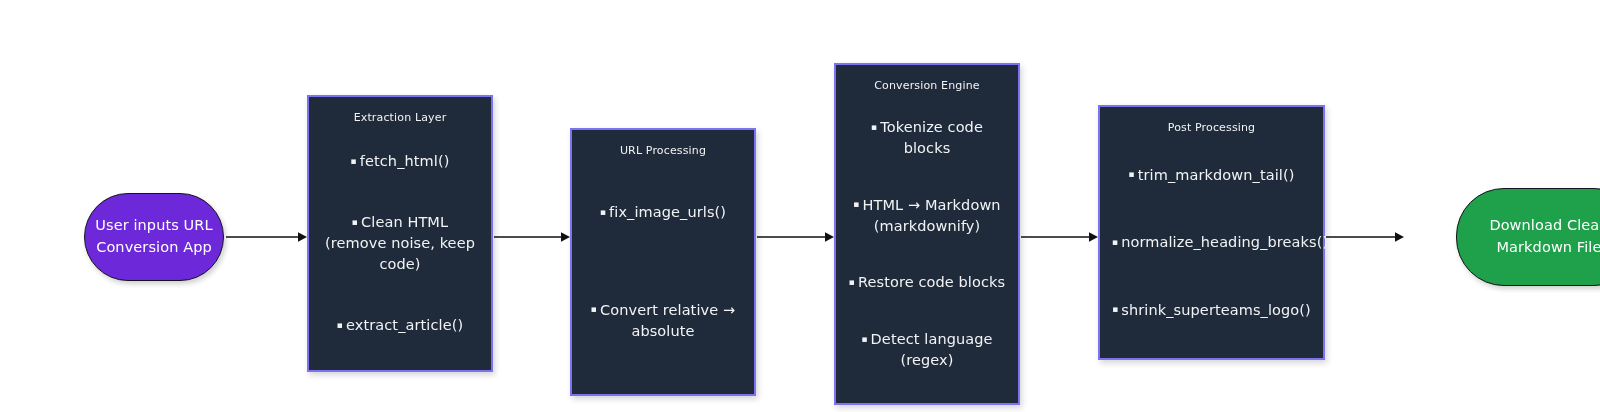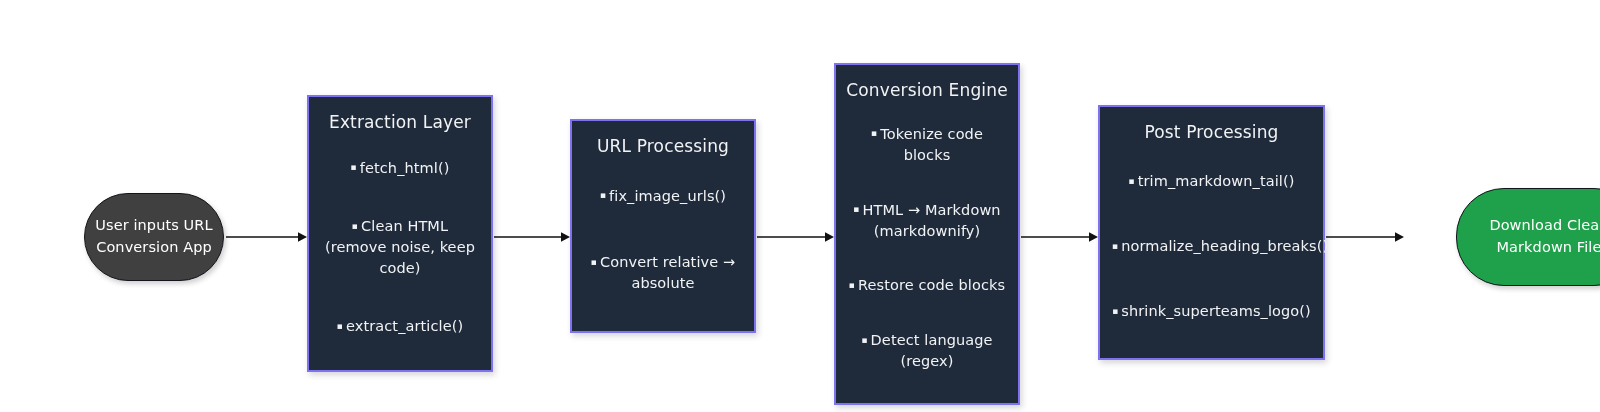--- a/index.html
+++ b/index.html
@@ -30,39 +30,39 @@
     border: 1.6px solid #14141c;
     border-radius: 48px;
     box-sizing: border-box;
     color: #ffffff;
     font-size: 14.5px;
     line-height: 1.5;
     letter-spacing: 0.1px;
     box-shadow: 2px 3px 5px rgba(20,20,30,0.20);
     padding: 0 10px;
   }
-  .terminal.start { background: #404040; }
+  .terminal.start { background: #6d28d9; }
   .terminal.end   { background: #1EA14A; }
   .terminal .tline { display: block; white-space: nowrap; }
 
   
   .process {
     position: absolute;
     box-sizing: border-box;
     background: #1F2B3B;
     border: 2px solid #7D72F0;
     box-shadow: 2px 3px 6px rgba(30,30,50,0.18);
     color: #f4f5f7;
     padding: 14px 10px 14px 10px;
     display: flex;
     flex-direction: column;
     align-items: center;
   }
   .process .ptitle {
-    font-size: 17px;
+    font-size: 11px;
     line-height: 1.3;
     text-align: center;
     color: #f2f3f5;
     letter-spacing: 0.15px;
     margin-bottom: 6px;
   }
   .process .plist {
     list-style: none;
     margin: 0;
     padding: 0;
@@ -122,21 +122,21 @@
     </ul>
   </div>
 
   <div class="arrow" style="left:494px; top:230px; width:76px;">
     <svg width="76" height="14" viewBox="0 0 76 14">
       <line x1="0" y1="7" x2="67" y2="7" stroke="#111111" stroke-width="1.6"></line>
       <polygon points="67,2.2 76,7 67,11.8" fill="#111111"></polygon>
     </svg>
   </div>
 
-  <div class="process" style="left:570px; top:119px; width:186px; height:214px;">
+  <div class="process" style="left:570px; top:128px; width:186px; height:268px;">
     <div class="ptitle">URL Processing</div>
     <ul class="plist">
       <li><span class="bullet">▪</span><span>fix_image_urls()</span></li>
       <li><span class="bullet">▪</span><span>Convert relative → absolute</span></li>
     </ul>
   </div>
 
   <div class="arrow" style="left:757px; top:230px; width:77px;">
     <svg width="77" height="14" viewBox="0 0 77 14">
       <line x1="0" y1="7" x2="68" y2="7" stroke="#111111" stroke-width="1.6"></line>

